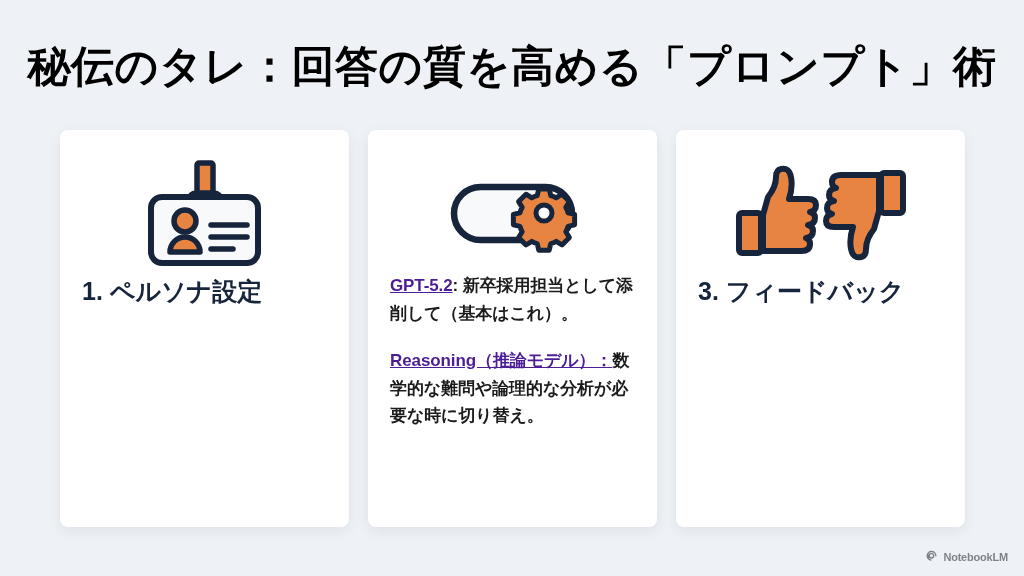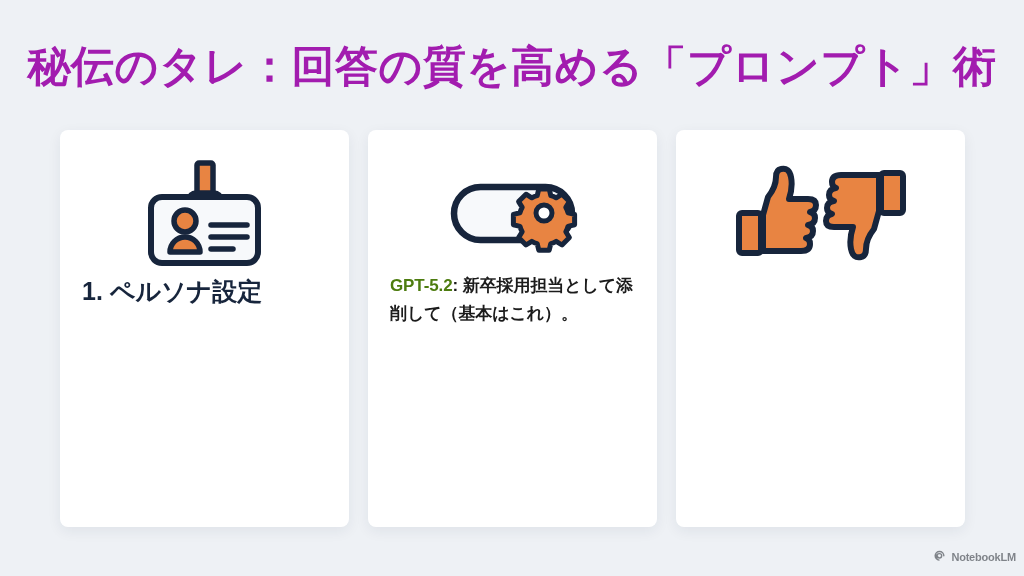--- a/index.html
+++ b/index.html
@@ -19,21 +19,21 @@
   
   .slide-title {
     position: absolute;
     left: 0;
     right: 0;
     top: 38px;
     text-align: center;
     font-size: 43px;
     font-weight: 700;
     letter-spacing: 0.5px;
-    color: #a21caf;
+    color: #000000;
     white-space: nowrap;
   }
 
   
   .cards {
     position: absolute;
     top: 130px;
     left: 60px;
     width: 905px;
     height: 397px;
@@ -76,26 +76,26 @@
     font-size: 17px;
     font-weight: 600;
     line-height: 1.62;
     color: #1b1b1b;
     letter-spacing: -0.1px;
   }
 
   .card-body p { margin: 0; }
   .card-body p.spaced { margin-top: 20px; }
 
-  .accent { color: #4d7c0f; }
+  .accent { color: #4c1d95; text-decoration: underline; }
 
   
   .watermark {
     position: absolute;
-    right: 8px;
+    right: 16px;
     bottom: 10px;
     display: flex;
     align-items: center;
     gap: 5px;
     opacity: 0.62;
   }
   .watermark-label {
     font-size: 11px;
     font-weight: 700;
     color: #3c4148;
@@ -142,39 +142,41 @@
             <path d="M-5.2,-24 h10.4 l1.6,6.6 a18,18 0 0 1 5.4,2.2 l5.8,-3.6 l7.4,7.4 l-3.6,5.8 a18,18 0 0 1 2.2,5.4 l6.6,1.6 v10.4 l-6.6,1.6 a18,18 0 0 1 -2.2,5.4 l3.6,5.8 l-7.4,7.4 l-5.8,-3.6 a18,18 0 0 1 -5.4,2.2 l-1.6,6.6 h-10.4 l-1.6,-6.6 a18,18 0 0 1 -5.4,-2.2 l-5.8,3.6 l-7.4,-7.4 l3.6,-5.8 a18,18 0 0 1 -2.2,-5.4 l-6.6,-1.6 v-10.4 l6.6,-1.6 a18,18 0 0 1 2.2,-5.4 l-3.6,-5.8 l7.4,-7.4 l5.8,3.6 a18,18 0 0 1 5.4,-2.2 z"></path>
           </g>
           <circle cx="0" cy="0" r="8" fill="#ffffff" stroke="#17253c" stroke-width="5"></circle>
         </g>
       </svg>
     </div>
 
 
     <div class="card-body">
         <p><span class="accent">GPT-5.2</span><span>: 新卒採用担当として添削して（基本はこれ）。</span></p>
+        <p class="spaced"><span class="accent">Reasoning（推論モデル）：</span><span>数学的な難問や論理的な分析が必要な時に切り替え。</span></p>
       </div>
   </div>
 
   <div class="card">
     <div class="icon-wrap">
       <svg width="180" height="112" viewBox="0 0 180 112" aria-hidden="true">
 
         <g>
           <rect x="8" y="56" width="22" height="40" rx="3" fill="#e88442" stroke="#17253c" stroke-width="6" stroke-linejoin="round"></rect>
           <path d="M32 58 L32 94 L70 94 q9 0 9 -7 q0 -5 -4 -6 q7 -1 7 -7 q0 -5 -5 -6 q7 -1 7 -7 q0 -5 -5 -6 q6 -1 6 -7 q0 -6 -8 -6 L58 42 q4 -12 2 -22 q-2 -10 -10 -8 q-5 1 -5 8 q0 10 -8 20 z" fill="#e88442" stroke="#17253c" stroke-width="6" stroke-linejoin="round" stroke-linecap="round"></path>
         </g>
 
         <g transform="translate(180,112) rotate(180)">
           <rect x="8" y="56" width="22" height="40" rx="3" fill="#e88442" stroke="#17253c" stroke-width="6" stroke-linejoin="round"></rect>
           <path d="M32 58 L32 94 L70 94 q9 0 9 -7 q0 -5 -4 -6 q7 -1 7 -7 q0 -5 -5 -6 q7 -1 7 -7 q0 -5 -5 -6 q6 -1 6 -7 q0 -6 -8 -6 L58 42 q4 -12 2 -22 q-2 -10 -10 -8 q-5 1 -5 8 q0 10 -8 20 z" fill="#e88442" stroke="#17253c" stroke-width="6" stroke-linejoin="round" stroke-linecap="round"></path>
         </g>
       </svg>
     </div>
 
+    <div class="card-heading">3. フィードバック</div>
 
   </div>
 
 </div>
 
 <div class="watermark">
   <span>
     <svg width="13" height="13" viewBox="0 0 24 24" aria-hidden="true">
       <path d="M20 12.5 a8 8 0 1 0 -8 8 a6 6 0 0 1 0 -12 a4 4 0 1 1 -4 4" fill="none" stroke="#3c4148" stroke-width="2.6" stroke-linecap="round"></path>
     </svg>

